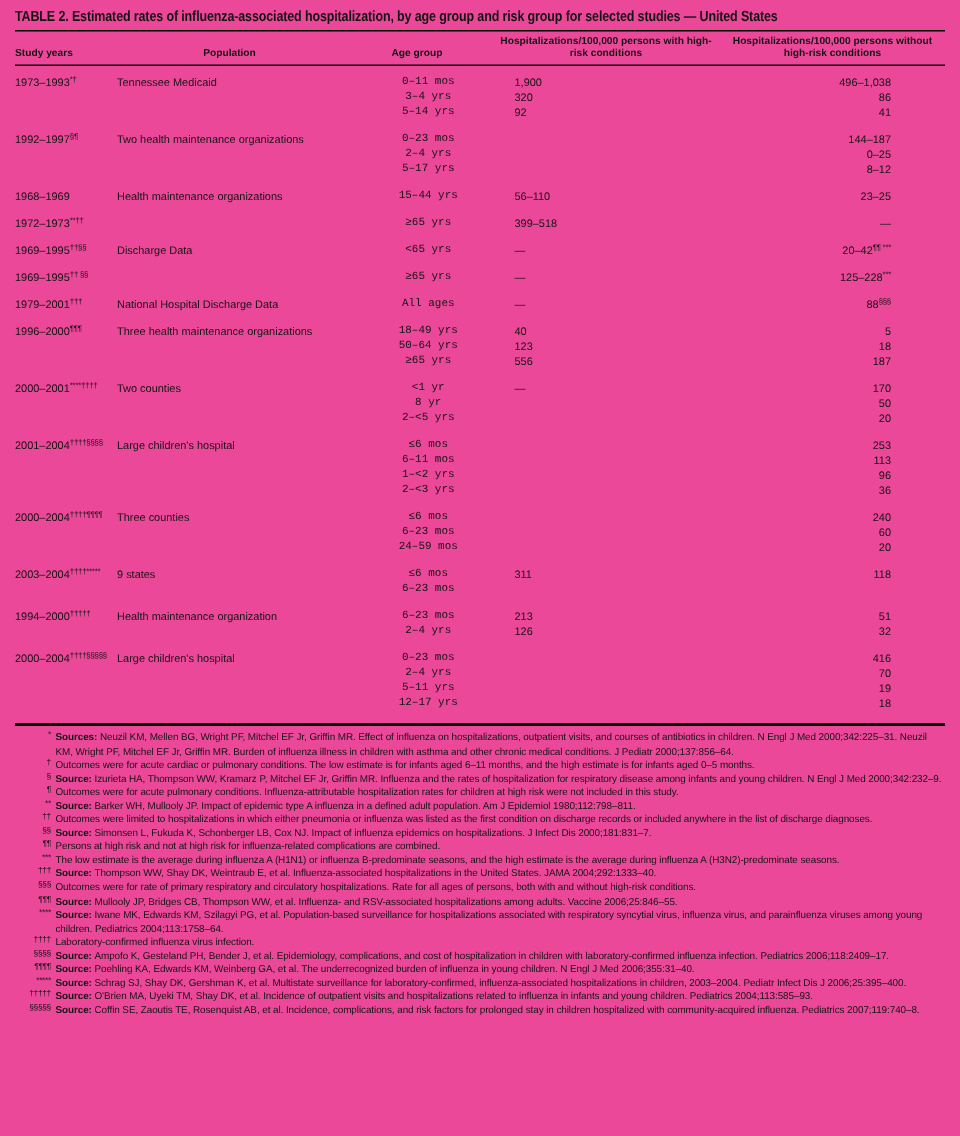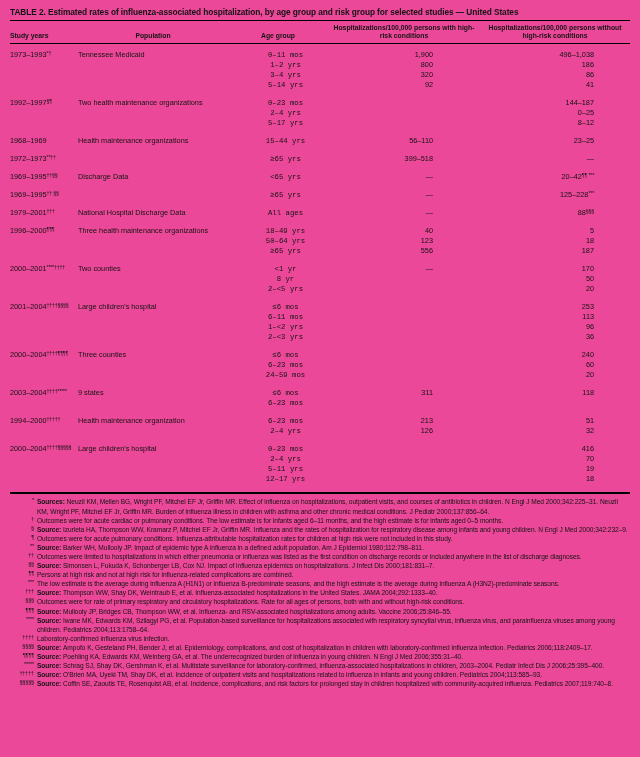--- a/index.html
+++ b/index.html
@@ -17,21 +17,21 @@
   .cols{display:grid;grid-template-columns:68px 150px 115px 130px 1fr;}
   .hcols{display:grid;grid-template-columns:68px 150px 100px 152px 1fr;}
   .thead{align-items:end;padding:3px 0 3px 0;font-weight:bold;font-size:6.8px;line-height:8.2px;}
   .th{display:block;}
   .th.c{text-align:center;}
   .tbody{padding-top:6px;}
   .group{margin-bottom:8px;}
   .trow{font-size:7.3px;line-height:10px;}
   .td{white-space:nowrap;}
   .td.age{text-align:center;font-family:Liberation Mono, monospace;}
-  .td.high{text-align:right;padding-right:40px;}
+  .td.high{text-align:left;padding-right:40px;}
   .td.nohigh{text-align:right;padding-right:36px;}
   sup{font-size:5.3px;line-height:0;vertical-align:2.2px;letter-spacing:-.2px;}
   .fnrule{margin:2px 0 3px 0;}
   .fns{font-size:6.6px;line-height:9.1px;letter-spacing:-.05px;}
   .fn{display:flex;}
   .fn-m{width:24px;min-width:24px;text-align:right;padding-right:3px;font-size:5.6px;
         letter-spacing:-.2px;position:relative;top:-1px;}
   .fn-t{flex:1;}
   .fn-t b{font-weight:bold;}
 </style>
@@ -54,27 +54,20 @@
         <div class="cols trow">
           <span class="td years">1973–1993<sup>*†</sup></span>
           <span class="td pop">Tennessee Medicaid</span>
           <span class="td age">0–11 mos</span>
           <span class="td high">1,900</span>
           <span class="td nohigh">496–1,038</span>
         </div>
         <div class="cols trow">
           <span class="td years"></span>
           <span class="td pop"></span>
-          <span class="td age">1–2 yrs</span>
-          <span class="td high">800</span>
-          <span class="td nohigh">186</span>
-        </div>
-        <div class="cols trow">
-          <span class="td years"></span>
-          <span class="td pop"></span>
           <span class="td age">3–4 yrs</span>
           <span class="td high">320</span>
           <span class="td nohigh">86</span>
         </div>
         <div class="cols trow">
           <span class="td years"></span>
           <span class="td pop"></span>
           <span class="td age">5–14 yrs</span>
           <span class="td high">92</span>
           <span class="td nohigh">41</span>

